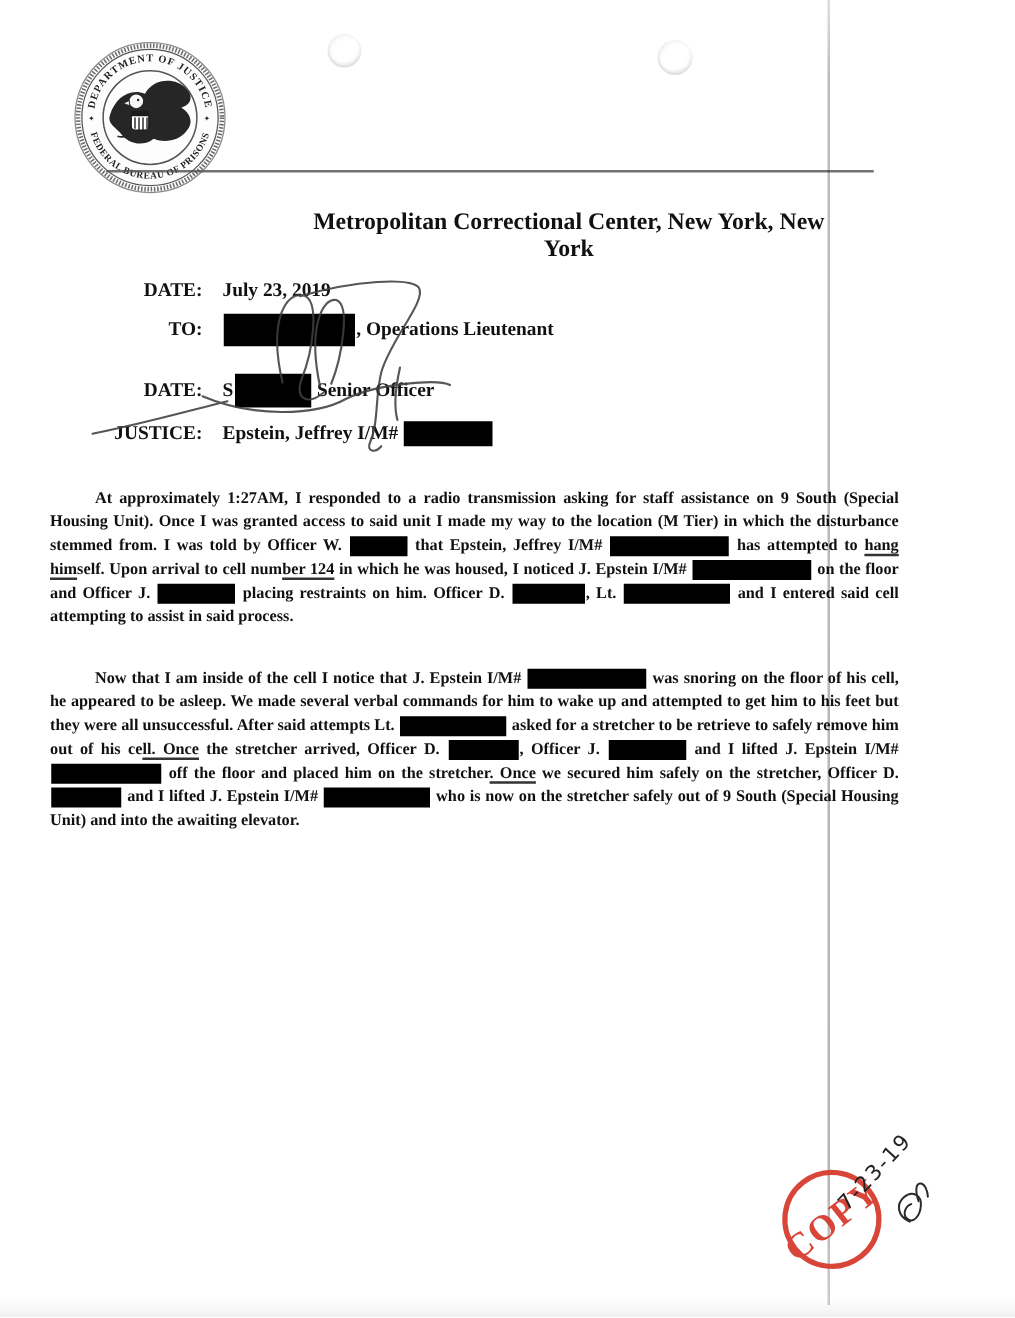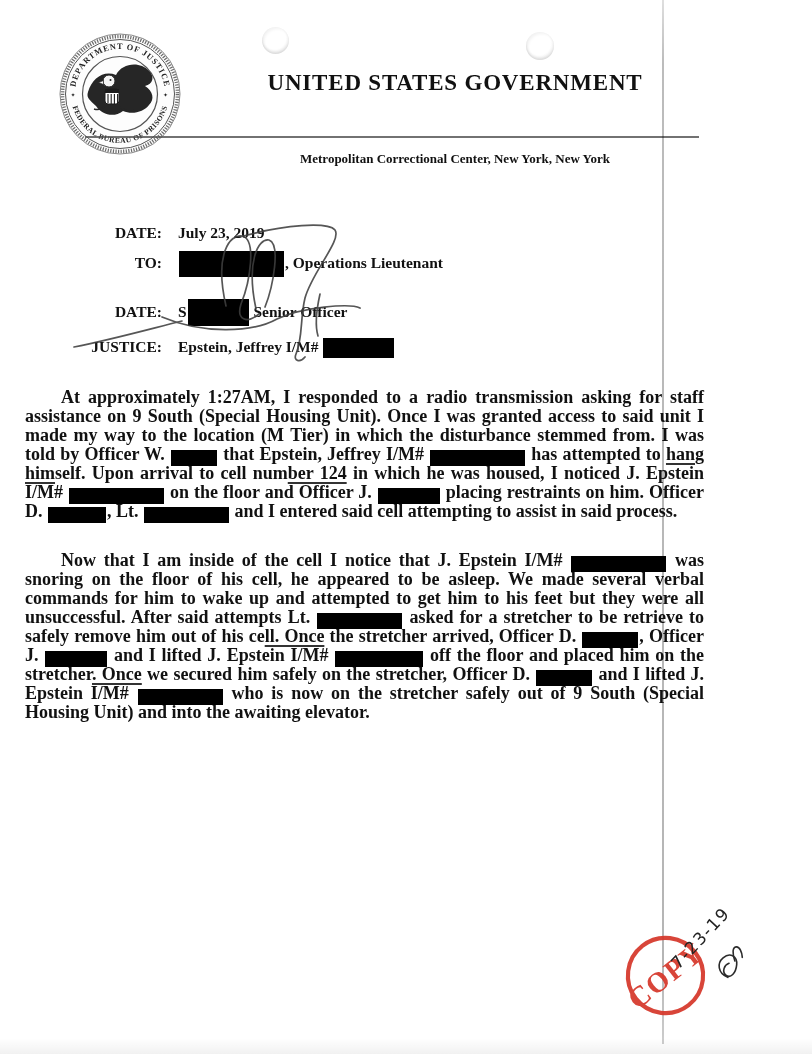--- a/index.html
+++ b/index.html
@@ -15,41 +15,41 @@
     background:radial-gradient(circle at 45% 40%, #ffffff 52%, #f6f6f6 68%, #e6e6e6 84%, #fcfcfc 100%);
     box-shadow:inset 0 -2px 3px rgba(0,0,0,.10), inset 2px 2px 3px rgba(0,0,0,.05);}
   .punch.left{left:262px;top:27px;width:27px;height:27px;}
   .punch.right{left:526px;top:32px;width:28px;height:28px;}
 
   
   .header-block{position:absolute;left:230px;top:70px;width:450px;text-align:center;}
   .org-line{font-size:23px;font-weight:bold;letter-spacing:.8px;line-height:26px;}
   .doc-type{font-size:23px;font-weight:normal;letter-spacing:3px;line-height:27px;margin-top:2px;}
   .rule{position:absolute;left:85px;top:136px;width:614px;height:2px;background:#4f4f4f;opacity:.8;}
-  .facility{position:absolute;left:230px;top:151px;width:450px;text-align:center;
-    font-size:13px;font-weight:bold;}
+  .facility{position:absolute;left:230px;top:167px;width:450px;text-align:center;
+    font-size:19px;font-weight:bold;}
 
   
   .meta{position:absolute;left:40px;top:220px;width:470px;}
   .meta-row{position:absolute;left:0;height:30px;white-space:nowrap;}
   .meta-label{display:inline-block;width:122px;text-align:right;font-weight:bold;font-size:15.5px;font-family:Liberation Serif, serif;}
   .meta-value{display:inline-block;margin-left:16px;font-weight:bold;font-size:15.5px;}
   .meta-value .redact{vertical-align:middle;margin-top:-5px;}
 
   
   .redact{display:inline-block;background:#000;height:16px;vertical-align:text-bottom;
     transform:translateY(2px);margin:0 1px;}
 
   
   .pen-underline{text-decoration:underline;text-decoration-thickness:1.5px;
     text-underline-offset:2.5px;text-decoration-color:#333;}
 
   
-  .memo-body{position:absolute;left:25px;top:388px;width:679px;
-    font-size:18px;font-weight:bold;line-height:19px;text-align:justify;}
+  .memo-body{position:absolute;left:40px;top:388px;width:679px;
+    font-size:13px;font-weight:bold;line-height:19px;text-align:justify;}
   .memo-body p{margin:0;text-indent:36px;}
   .memo-body p + p{margin-top:30px;}
 
   
   .scan-line{position:absolute;left:662px;top:0;width:2px;height:1044px;
     background:linear-gradient(to bottom,#d9d9d9 0%,#b0b0b0 6%,#a8a8a8 92%,#c4c4c4 100%);
     mix-blend-mode:multiply;opacity:.85;}
   .bottom-shadow{position:absolute;left:0;top:1038px;width:812px;height:16px;
     background:linear-gradient(to bottom,rgba(0,0,0,0),rgba(0,0,0,0.055));}
 
@@ -95,21 +95,20 @@
       <rect x="47" y="57" width="14" height="4" fill="#1c1c1c"></rect>
       <path d="M50,62 v9 M53.2,62 v10 M56.4,62 v10 M59.6,62 v9" stroke="#1c1c1c" stroke-width="1.1"></path>
       <path d="M62,75 q7,6 15,3 M47,74 q-5,5 -11,3" stroke="#262626" stroke-width="1.4" fill="none"></path>
     </g>
   </svg>
 
   <div class="punch left"></div>
   <div class="punch right"></div>
 
   <div class="header-block">
-    <div class="org-line">UNITED STATES GOVERNMENT</div>
   </div>
   <div class="rule"></div>
   <div class="facility">Metropolitan Correctional Center, New York, New York</div>
 
   <div class="meta">
     <div class="meta-row" style="top:4px">
       <span class="meta-label">DATE:</span><span class="meta-value">July 23, 2019</span>
     </div>
     <div class="meta-row" style="top:34px">
       <span class="meta-label">TO:</span><span class="meta-value"><span class="redact" style="width: 105px; height: 26px;"></span>, Operations Lieutenant</span>

